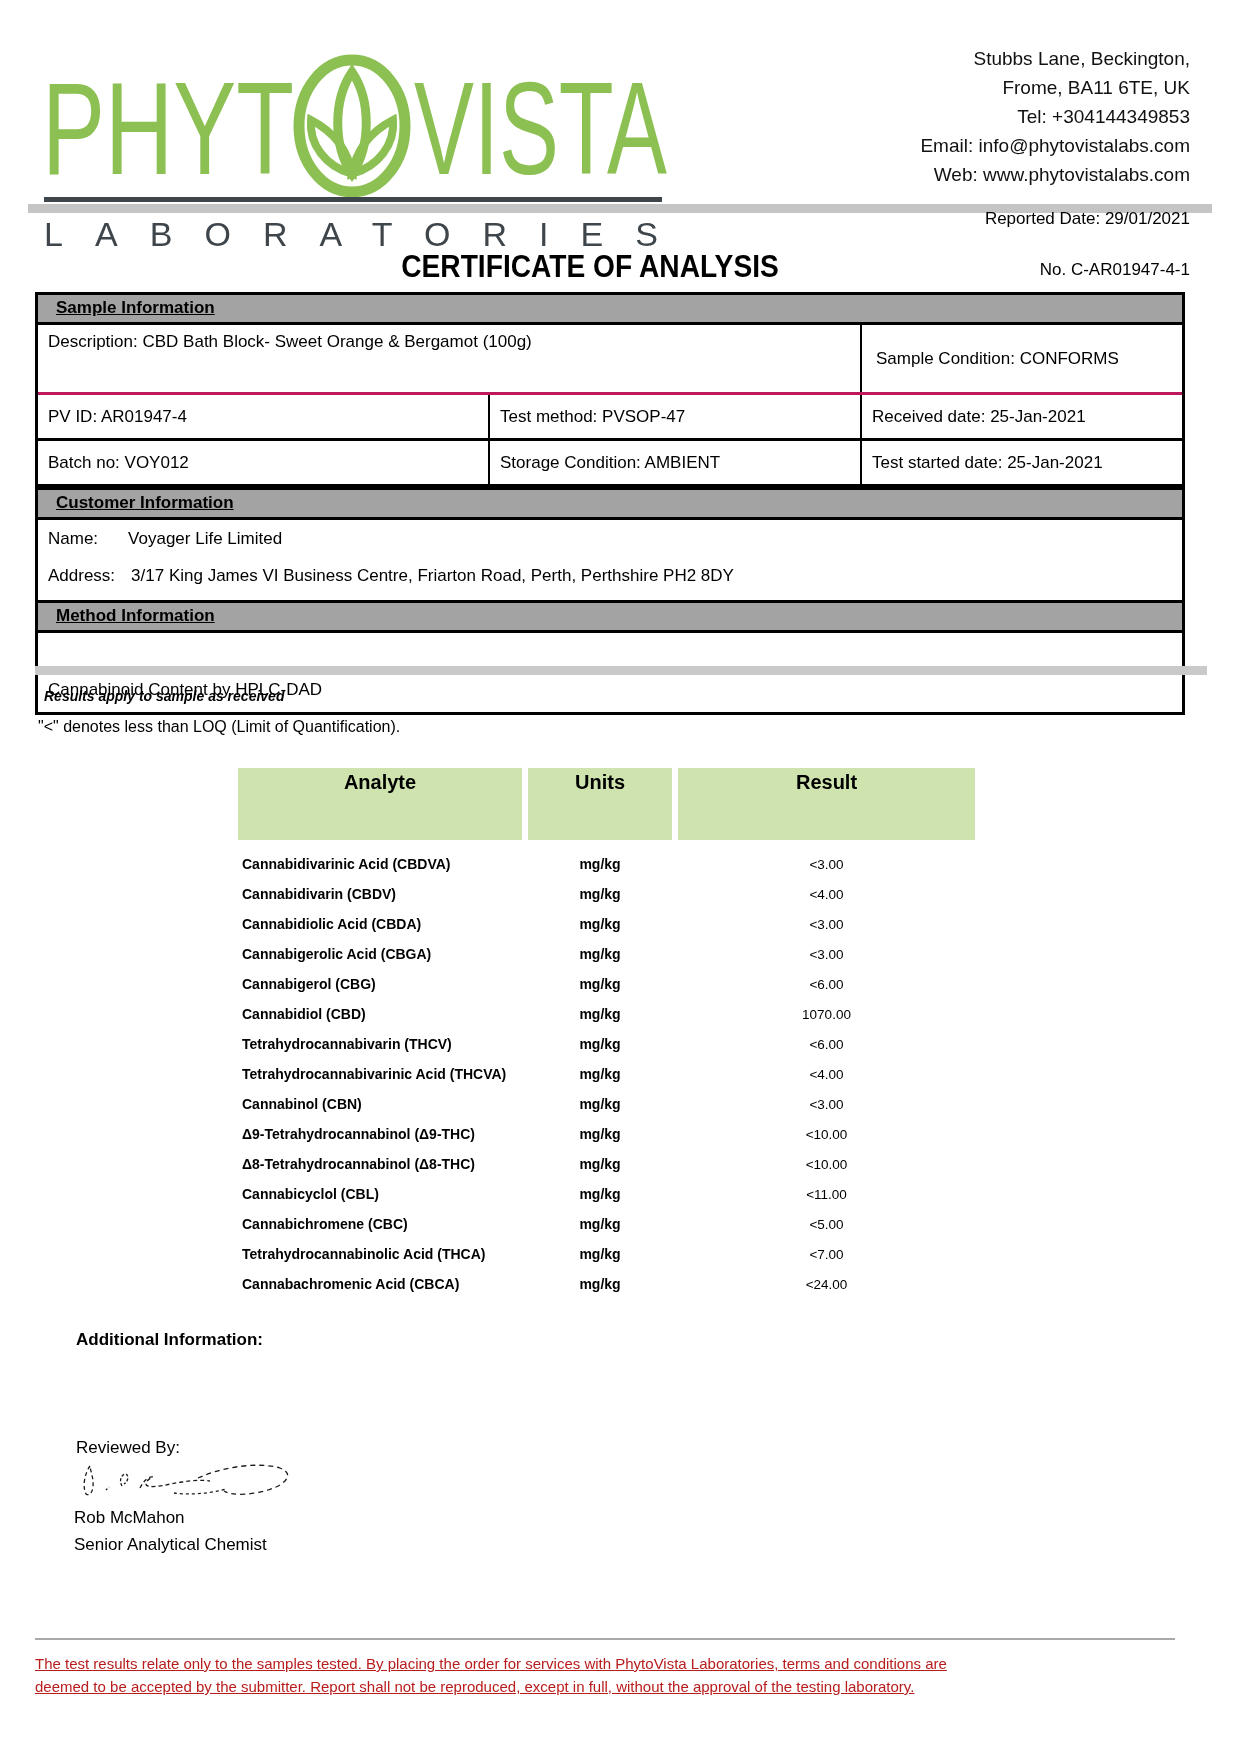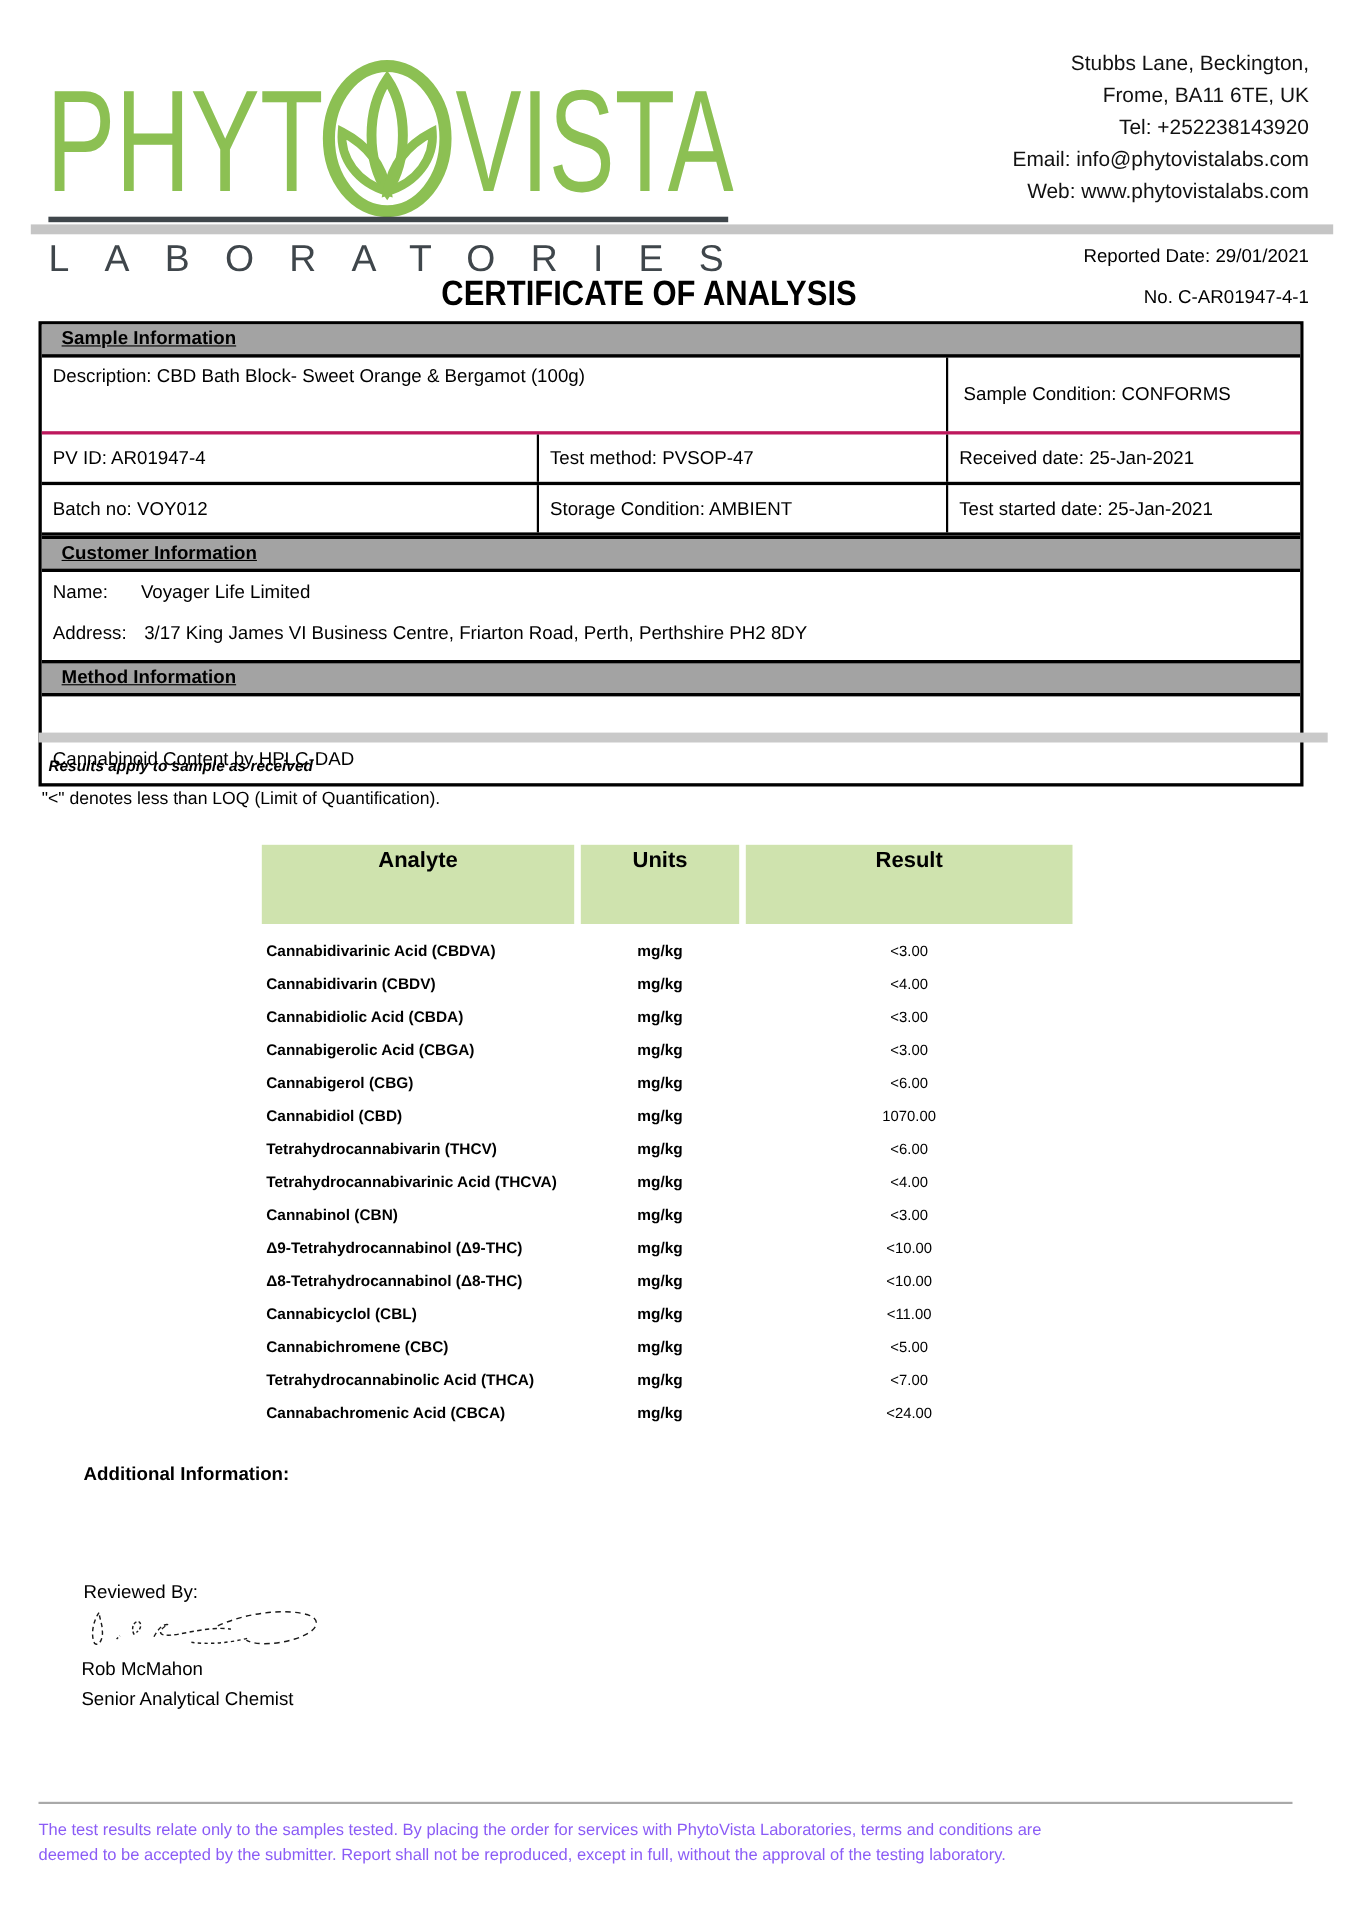--- a/index.html
+++ b/index.html
@@ -9,21 +9,21 @@
   }
   .abs{position:absolute;}
 
   
   #logo-block{left:42px;top:34px;}
   #contact-block{right:50px;top:44px;text-align:right;font-size:19px;line-height:29px;color:#111;}
 
   #gray-bar-1{left:28px;top:204px;width:1184px;height:9px;background:#c5c5c5;}
   #gray-bar-2{left:35px;top:666px;width:1172px;height:9px;background:#c9c9c9;}
 
-  #reported-date{right:50px;top:223px;font-size:17px;}
+  #reported-date{right:50px;top:209px;font-size:17px;}
   #report-number{right:50px;top:260px;font-size:17px;}
   #doc-title{left:35px;top:248px;width:1110px;text-align:center;font-size:32px;font-weight:bold;
              transform:scaleX(.88);transform-origin:center;letter-spacing:0px;}
 
   
   #info-table{left:35px;top:292px;width:1150px;border:3px solid #000;box-sizing:border-box;font-size:17px;}
   .sec-bar{background:#a3a3a3;border-top:3px solid #000;border-bottom:3px solid #000;
            padding:3px 0 4px 18px;font-weight:bold;}
   .sec-bar.first{border-top:none;}
   .sec-title{text-decoration:underline;}
@@ -63,21 +63,21 @@
   .r-result{width:297px;font-size:13.5px;text-align:center;}
 
   
   #additional-info{left:76px;top:1330px;font-size:17px;font-weight:bold;}
   #reviewed-by{left:76px;top:1438px;font-size:17px;}
   #signature{left:76px;top:1452px;}
   #reviewer-name{left:74px;top:1508px;font-size:17px;}
   #reviewer-title{left:74px;top:1535px;font-size:17px;}
 
   #footer-line{left:35px;top:1638px;width:1140px;height:2px;background:#a9a9a9;}
-  #footer-text{left:35px;top:1652px;width:1130px;font-size:15px;line-height:23px;color:#8b5cf6;}
+  #footer-text{left:35px;top:1652px;width:1130px;font-size:15px;line-height:23px;color:#b91c1c;text-decoration:underline;}
 </style>
 </head>
 <body>
 
 <div id="page">
 
   <div class="abs" id="logo-block">
     <svg width="625" height="224" viewBox="0 0 625 224">
       <text x="0" y="140" font-size="132" font-family="Liberation Sans, sans-serif" fill="#8cc053" textLength="252" lengthAdjust="spacingAndGlyphs">PHYT</text>
       <g fill="none" stroke="#8cc053">
@@ -88,21 +88,21 @@
       </g>
       <text x="372" y="140" font-size="132" font-family="Liberation Sans, sans-serif" fill="#8cc053" textLength="253" lengthAdjust="spacingAndGlyphs">VISTA</text>
       <rect x="2" y="163" width="618" height="5" fill="#3f464b"></rect>
       <text x="2" y="212" font-size="34" font-family="Liberation Sans, sans-serif" fill="#3f464b" textLength="614" lengthAdjust="spacing">LABORATORIES</text>
     </svg>
   </div>
 
   <div class="abs" id="contact-block">
     <div>Stubbs Lane, Beckington,</div>
     <div>Frome, BA11 6TE, UK</div>
-    <div>Tel: +252238143920</div>
+    <div>Tel: +304144349853</div>
     <div>Email: info@phytovistalabs.com</div>
     <div>Web: www.phytovistalabs.com</div>
   </div>
 
   <div class="abs" id="gray-bar-1"></div>
 
   <div class="abs" id="reported-date">Reported Date: 29/01/2021</div>
   <div class="abs" id="doc-title">CERTIFICATE OF ANALYSIS</div>
   <div class="abs" id="report-number">No. C-AR01947-4-1</div>
 

